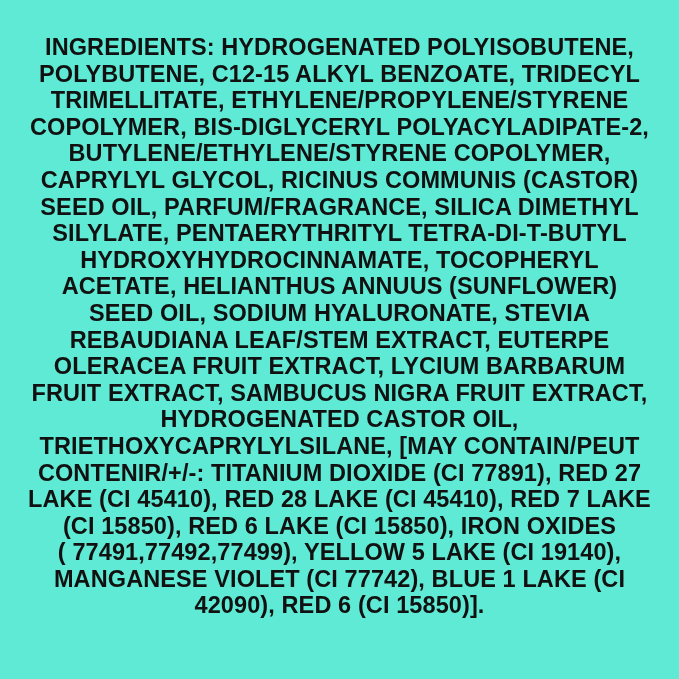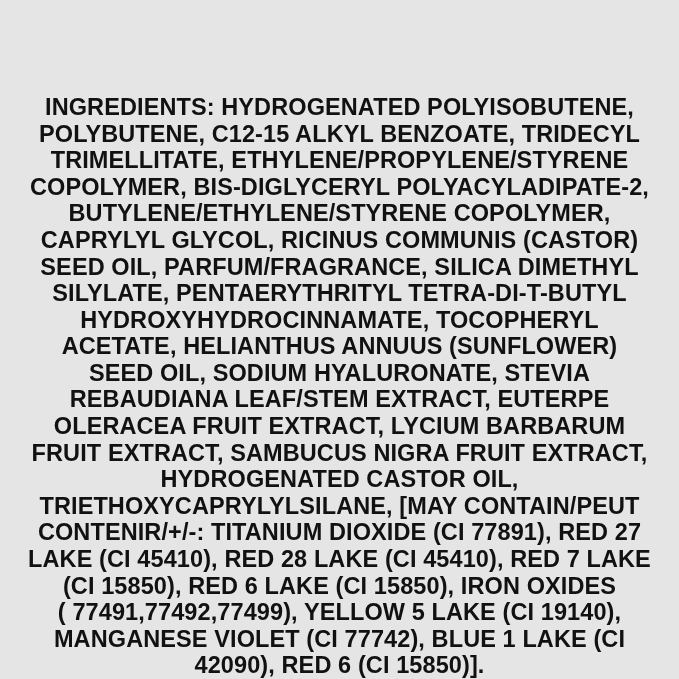--- a/index.html
+++ b/index.html
@@ -9,26 +9,26 @@
   }
   body {
     width: 679px;
     height: 679px;
     overflow: hidden;
     font-family: "Liberation Sans", "DejaVu Sans", sans-serif;
   }
   .page {
     width: 679px;
     height: 679px;
-    background: #e5e5e5;
+    background: #5eead4;
     box-sizing: border-box;
-    padding-top: 14px;
+    padding-top: 34px;
     display: flex;
     justify-content: center;
-    align-items: flex-end;
+    align-items: flex-start;
   }
   .ingredients-text {
     margin: 0;
     width: 645px;
     color: #111111;
     font-weight: bold;
     font-size: 23.5px;
     line-height: 26.6px;
     text-align: center;
     white-space: pre-line;

